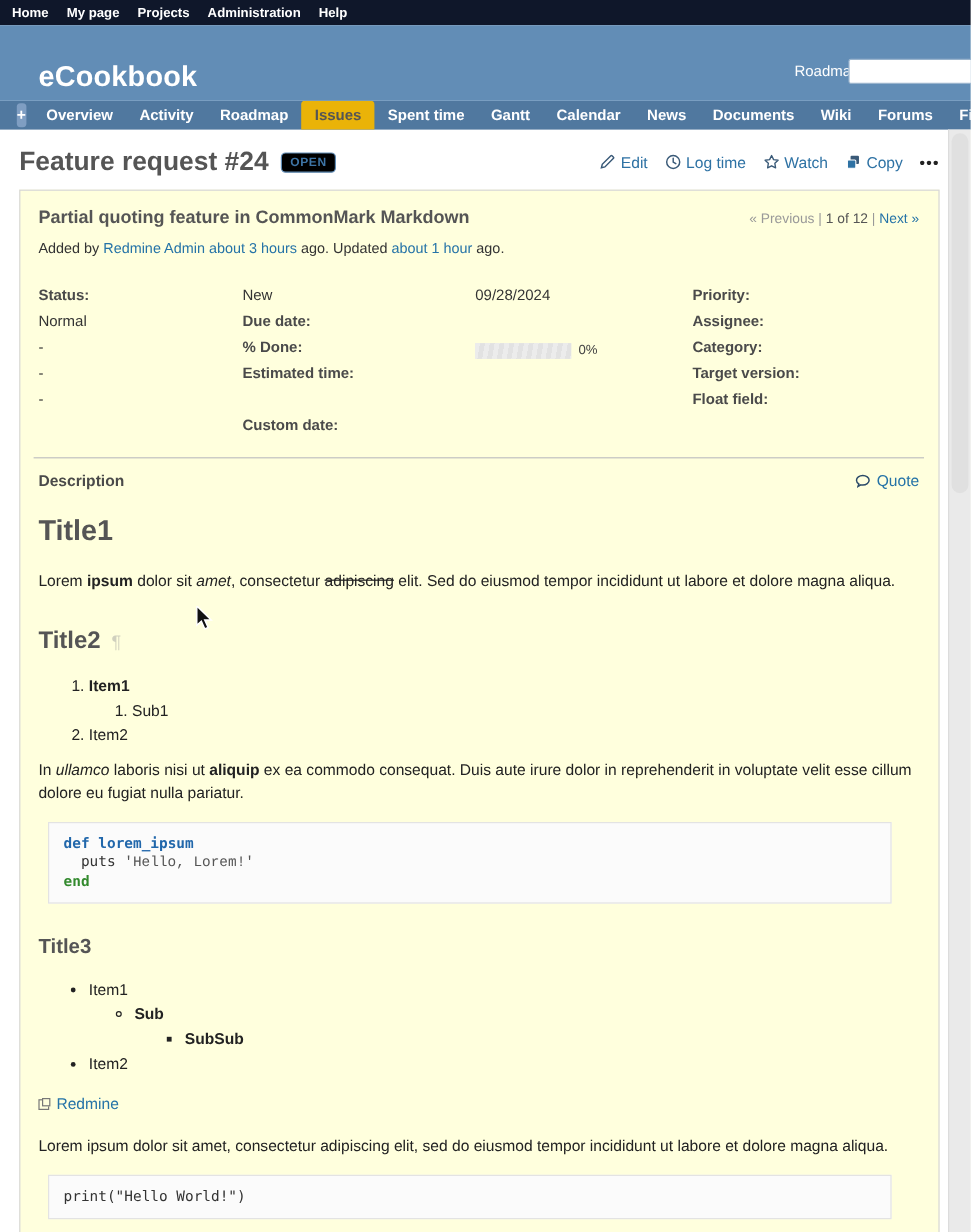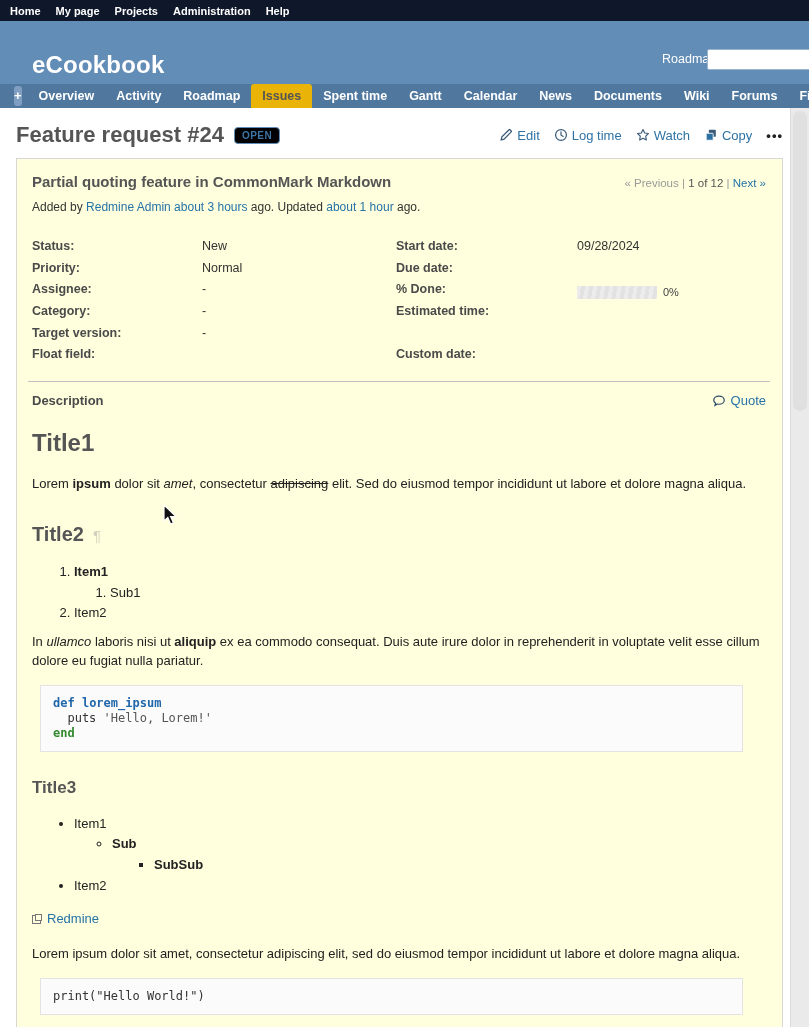--- a/index.html
+++ b/index.html
@@ -69,21 +69,21 @@
   .wiki ol ol { margin:1px 0 1px 0; padding-left:36px; }
   .wiki ul { margin:4px 0 10px 0; padding-left:42px; list-style-type:disc; }
   .wiki ul ul { list-style-type:circle; padding-left:38px; margin:1px 0;font-weight:bold; }
   .wiki ul ul ul { list-style-type:square; padding-left:42px; }
   .wiki li { margin:2px 0; }
   pre.codeblock { background:#fbfbfb; border:1px solid #e3e3e3; margin:14px 23px 14px 8px; padding:10px 12px;
      font-family:"DejaVu Sans Mono",monospace; font-size:12px; line-height:15px; color:#333; white-space:pre; }
   .code-kw { color:#2167ab; font-weight:bold; }
   .code-name { color:#2167ab; font-weight:bold; }
   .code-end { color:#338a2e; font-weight:bold; }
-  .code-str { color:#555; }
+  .code-str { color:#555;font-family:Liberation Mono, monospace; }
   .ext-link { display:inline-flex; align-items:center; gap:5px; color:#2573a7; font-size:13px; text-decoration:none; margin:4px 0 10px 0; }
   .ext-icon { width:10px; height:10px; position:relative; display:inline-block; }
   .ext-icon::before { content:""; position:absolute; left:0; bottom:0; width:7px; height:7px; border:1px solid #777; }
   .ext-icon::after { content:""; position:absolute; right:0; top:0; width:5px; height:5px; border:1px solid #777; background:#ffffdd; }
   .pre-plain { margin-top:38px; }
 
   
   .scrollbar-track { position:absolute; right:0; top:108px; width:19px; height:919px; background:#eaeaea; border-left:1px solid #dcdcdc; }
   .scrollbar-thumb { position:absolute; left:2px; top:3px; width:14px; height:300px; background:#e0e0e0; border-radius:7px; }
 
@@ -174,21 +174,20 @@
         <span>|</span>
         <a href="#">Next »</a>
       </span>
     </div>
 
     <p class="author-line"><span>Added by </span><a href="#">Redmine Admin</a> <a href="#">about 3 hours</a><span> ago. Updated </span><a href="#">about 1 hour</a><span> ago.</span></p>
 
     <div class="attr-grid">
       <div class="attr-label">Status:</div>
       <div class="attr-value">New</div>
-      <div class="attr-label">Start date:</div>
       <div class="attr-value">09/28/2024</div>
 
       <div class="attr-label">Priority:</div>
       <div class="attr-value">Normal</div>
       <div class="attr-label">Due date:</div>
       <div class="attr-value"></div>
 
       <div class="attr-label">Assignee:</div>
       <div class="attr-value">-</div>
       <div class="attr-label">% Done:</div>

